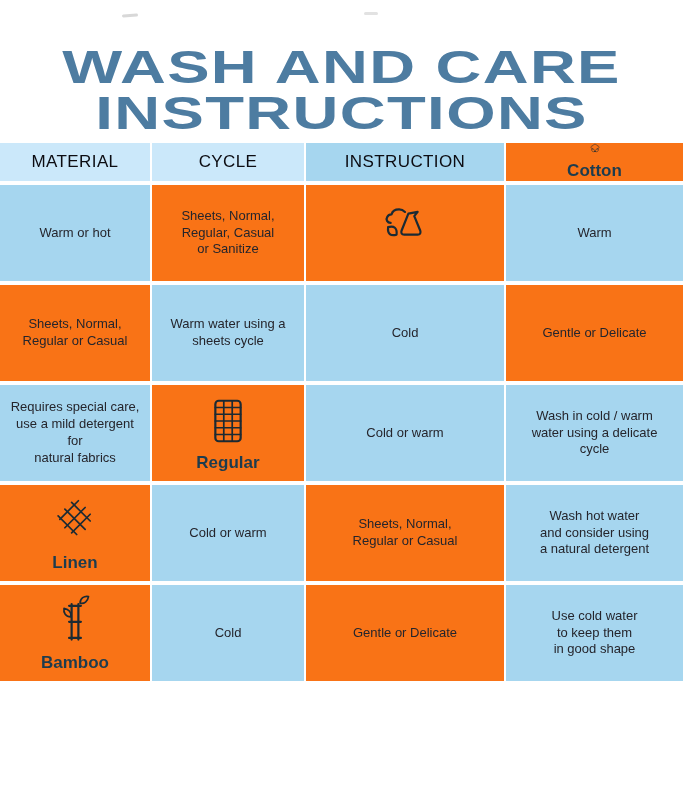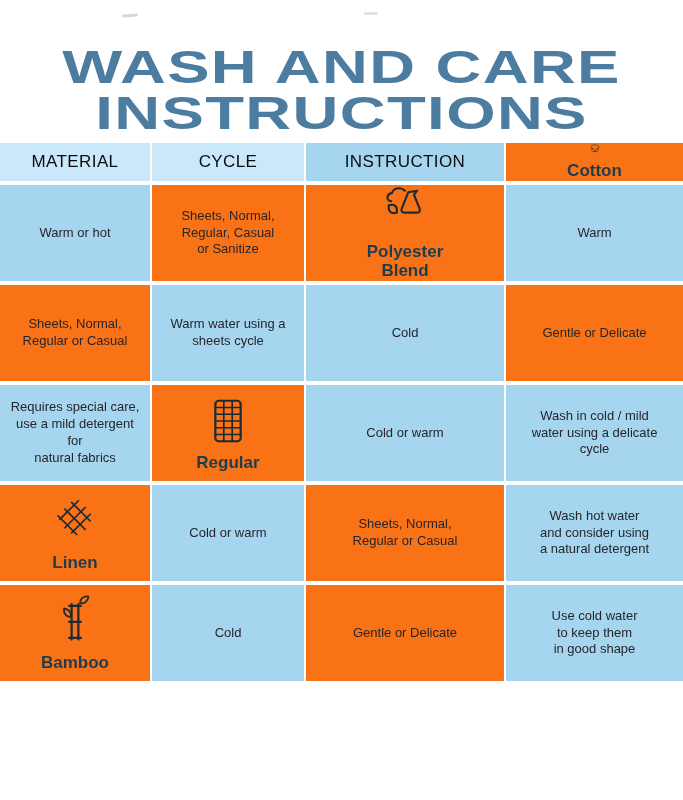--- a/index.html
+++ b/index.html
@@ -76,22 +76,20 @@
     <div class="cl">Sheets, Normal,
 Regular, Casual
 or Sanitize</div>
 
     <div class="cl mat">
       <svg class="icon" viewBox="0 0 64 64">
         <path d="M15 20c-4 0-6-4-4-7 1-2 3-3 5-3 1-4 5-6 9-6 3 0 5 1 7 3"></path>
         <path d="M22 34c-7 2-11-1-10-9 7-2 11 1 10 9z"></path>
         <path d="M36 9l11-2-4 5 7 17c1 3 0 5-3 5H31c-3 0-4-2-3-5l8-20z"></path>
       </svg>
-      <div class="label">Polyester
-Blend</div>
     </div>
     <div class="cd">Warm</div>
     <div class="cl">Sheets, Normal,
 Regular or Casual</div>
     <div class="cd">Warm water using a
 sheets cycle</div>
 
     <div class="cd">Cold</div>
     <div class="cl">Gentle or Delicate</div>
     <div class="cd">Requires special care,
@@ -100,21 +98,21 @@
 
     <div class="cl mat">
       <svg class="icon" viewBox="0 0 64 64">
         <rect x="17" y="8" width="30" height="48" rx="4"></rect>
         <path class="thin" d="M27 8v48M37 8v48"></path>
         <path class="thin" d="M17 16h30M17 24h30M17 32h30M17 40h30M17 48h30"></path>
       </svg>
       <div class="label">Regular</div>
     </div>
     <div class="cd">Cold or warm</div>
-    <div class="cd">Wash in cold / mild
+    <div class="cd">Wash in cold / warm
 water using a delicate
 cycle</div>
 
     <div class="cl mat">
       <svg class="icon" viewBox="0 0 64 64">
         <path class="thin" d="M12 26l22 22M20 18l24 24M28 10l22 22"></path>
         <path class="thin" d="M50 24L28 46M44 16L20 40M36 8L14 30"></path>
       </svg>
       <div class="label">Linen</div>
     </div>

